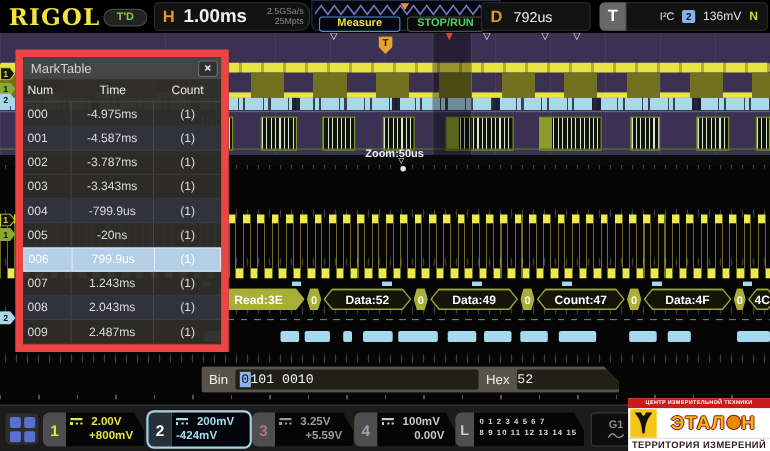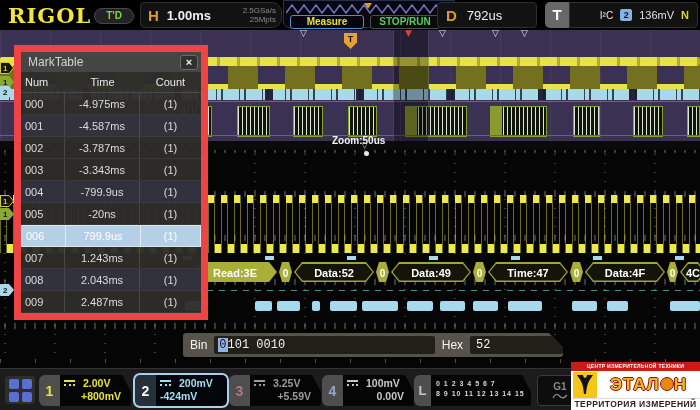--- a/index.html
+++ b/index.html
@@ -5,21 +5,21 @@
   * { margin:0; padding:0; box-sizing:border-box; }
   body { background:#222; font-family:"Liberation Sans", sans-serif; }
   .screen { position:relative; width:700px; height:410px; background:#14b8a6; overflow:hidden; }
 
   
   .topbar { position:absolute; left:0; top:0; width:700px; height:30px; background:#000; z-index:40; }
   .logo { position:absolute; left:8px; top:3px; font-family:"DejaVu Serif", serif; font-weight:900; font-size:21px; letter-spacing:1px; color:#f2e43e; }
   .trig-pill { position:absolute; left:94px; top:8px; width:40px; height:16px; background:#232323; border:1px solid #4a4a4a; border-radius:8px; color:#86d23e; font-size:10px; font-weight:bold; text-align:center; line-height:14px; }
   .h-box { position:absolute; left:140px; top:2px; width:142px; height:26px; background:#121212; border:1px solid #2e2e2e; border-radius:4px 10px 10px 4px; display:flex; align-items:center; }
   .h-label { color:#e09a28; font-size:15px; font-weight:bold; margin:0 8px 0 7px; }
-  .h-time { color:#f0f0f0; font-size:13px; font-weight:bold; }
+  .h-time { color:#f0f0f0; font-size:17px; font-weight:bold; }
   .h-rate { margin-left:auto; margin-right:5px; text-align:right; color:#8a8a8a; font-size:8px; line-height:9px; }
   .preview-panel { position:absolute; left:283px; top:0px; width:172px; height:28px; background:#07070f; border:1px solid #23314e; border-radius:0 0 6px 6px; }
   .preview-panel svg { position:absolute; left:2px; top:1px; }
   .btn-measure { position:absolute; left:6px; top:14px; width:74px; height:14px; background:#05050f; border:1px solid #4a8fd0; border-radius:3px; color:#e6e23e; font-size:10px; font-weight:bold; text-align:center; line-height:12px; }
   .btn-run { position:absolute; left:86px; top:14px; width:70px; height:14px; background:#0a0a0a; border:1px solid #4e4e4e; border-radius:3px; color:#52d060; font-size:10px; font-weight:bold; text-align:center; line-height:12px; }
   .d-box { position:absolute; left:437px; top:2px; width:100px; height:26px; background:#121212; border:1px solid #2e2e2e; border-radius:4px; display:flex; align-items:center; }
   .d-label { color:#e09a28; font-size:15px; font-weight:bold; margin:0 10px 0 8px; }
   .d-time { color:#f0f0f0; font-size:13px; }
   .t-box { position:absolute; left:545px; top:2px; width:153px; height:26px; display:flex; align-items:center; }
   .t-tab { width:24px; height:26px; background:#686868; border-radius:5px 0 0 5px; color:#fff; font-size:15px; font-weight:bold; text-align:center; line-height:26px; }
@@ -79,21 +79,21 @@
   .dec-item.outline .inner { position:absolute; left:1.5px; top:1.5px; right:1.5px; bottom:1.5px; background:#14140a;
     clip-path:polygon(7px 0, calc(100% - 7px) 0, 100% 50%, calc(100% - 7px) 100%, 7px 100%, 0 50%); }
   .dec-item span.txt { position:relative; z-index:2; }
   .sda-dash { position:absolute; top:271px; height:10px; background:#a5d9ee; border-radius:2px; }
   .readout-bar { position:absolute; left:183px; top:303px; width:380px; height:24px; background:#57534a; border-radius:3px;
     clip-path:polygon(0 0, calc(100% - 14px) 0, 100% 60%, 100% 100%, 0 100%); display:flex; align-items:center; }
   .ro-label { color:#f2f2f2; font-size:12px; margin:0 7px; }
   .ro-bin-box { width:228px; height:18px; background:#201f18; border-radius:2px; display:flex; align-items:center; padding-left:4px;
     font-family:"Liberation Mono", monospace; font-size:12px; color:#f0f0f0; }
   .ro-cursor { background:#8fb4e8; color:#10141c; padding:0 1px; }
-  .ro-hex-box { width:96px; height:18px; background:#201f18; border-radius:2px; display:flex; align-items:center; padding-left:6px;
+  .ro-hex-box { width:96px; height:18px; background:#201f18; border-radius:2px; display:flex; align-items:center; padding-left:0;
     font-family:"Liberation Mono", monospace; font-size:12px; color:#f0f0f0; }
   .axis-ticks { position:absolute; left:0; top:329px; width:700px; height:4px;
     background:repeating-linear-gradient(90deg, rgba(255,255,255,0.3) 0 1px, transparent 1px 35px); }
   .side-marker { position:absolute; left:0; z-index:6; }
 
   
   .marktable { position:absolute; left:14px; top:15px; width:194px; background:rgba(46,45,42,0.96); border:7px solid #ef4444; z-index:20; }
   .mt-title { height:20px; background:#454545; display:flex; align-items:center; }
   .mt-title-text { color:#d2d2d2; font-size:12px; margin-left:7px; flex:1; }
   .mt-close { width:18px; height:15px; margin-right:3px; background:#303030; border:1px solid #6a6a6a; border-radius:3px; color:#f0f0f0; font-size:11px; font-weight:bold; text-align:center; line-height:13px; }
@@ -221,21 +221,21 @@
     <div class="clk-bot"></div>
 
     <div class="pulse-strip"></div>
     <div class="decode-row" id="decode-row">
         <div class="dec-item filled" style="left: 193px; width: 84px;"><span class="txt">Read:3E</span></div>
         <div class="dec-item small" style="left: 279px; width: 13px;"><span class="txt">0</span></div>
         <div class="dec-item outline" style="left: 294px; width: 80px;"><span class="inner"></span><span class="txt">Data:52</span></div>
         <div class="dec-item small" style="left: 376px; width: 13px;"><span class="txt">0</span></div>
         <div class="dec-item outline" style="left: 391px; width: 80px;"><span class="inner"></span><span class="txt">Data:49</span></div>
         <div class="dec-item small" style="left: 473px; width: 13px;"><span class="txt">0</span></div>
-        <div class="dec-item outline" style="left: 488px; width: 80px;"><span class="inner"></span><span class="txt">Time:47</span></div>
+        <div class="dec-item outline" style="left: 488px; width: 80px;"><span class="inner"></span><span class="txt">Count:47</span></div>
         <div class="dec-item small" style="left: 570px; width: 13px;"><span class="txt">0</span></div>
         <div class="dec-item outline" style="left: 585px; width: 80px;"><span class="inner"></span><span class="txt">Data:4F</span></div>
         <div class="dec-item small" style="left: 667px; width: 11px;"><span class="txt">0</span></div>
         <div class="dec-item outline" style="left: 680px; width: 26px;"><span class="inner"></span><span class="txt">4C</span></div>
       </div>
     <div class="teal-dash"></div>
     <div id="sda-row">
         <div class="sda-dash" style="left: 185px; width: 20px;"></div>
         <div class="sda-dash" style="left: 255px; width: 17px;"></div>
         <div class="sda-dash" style="left: 277px; width: 23px;"></div>

